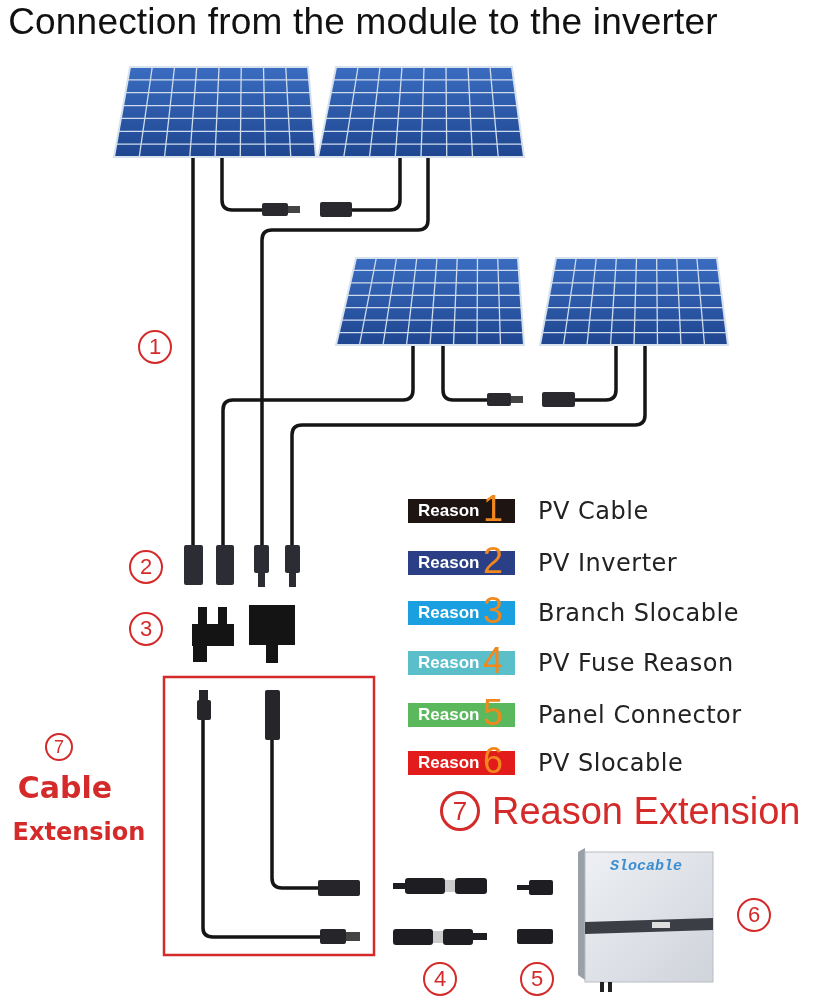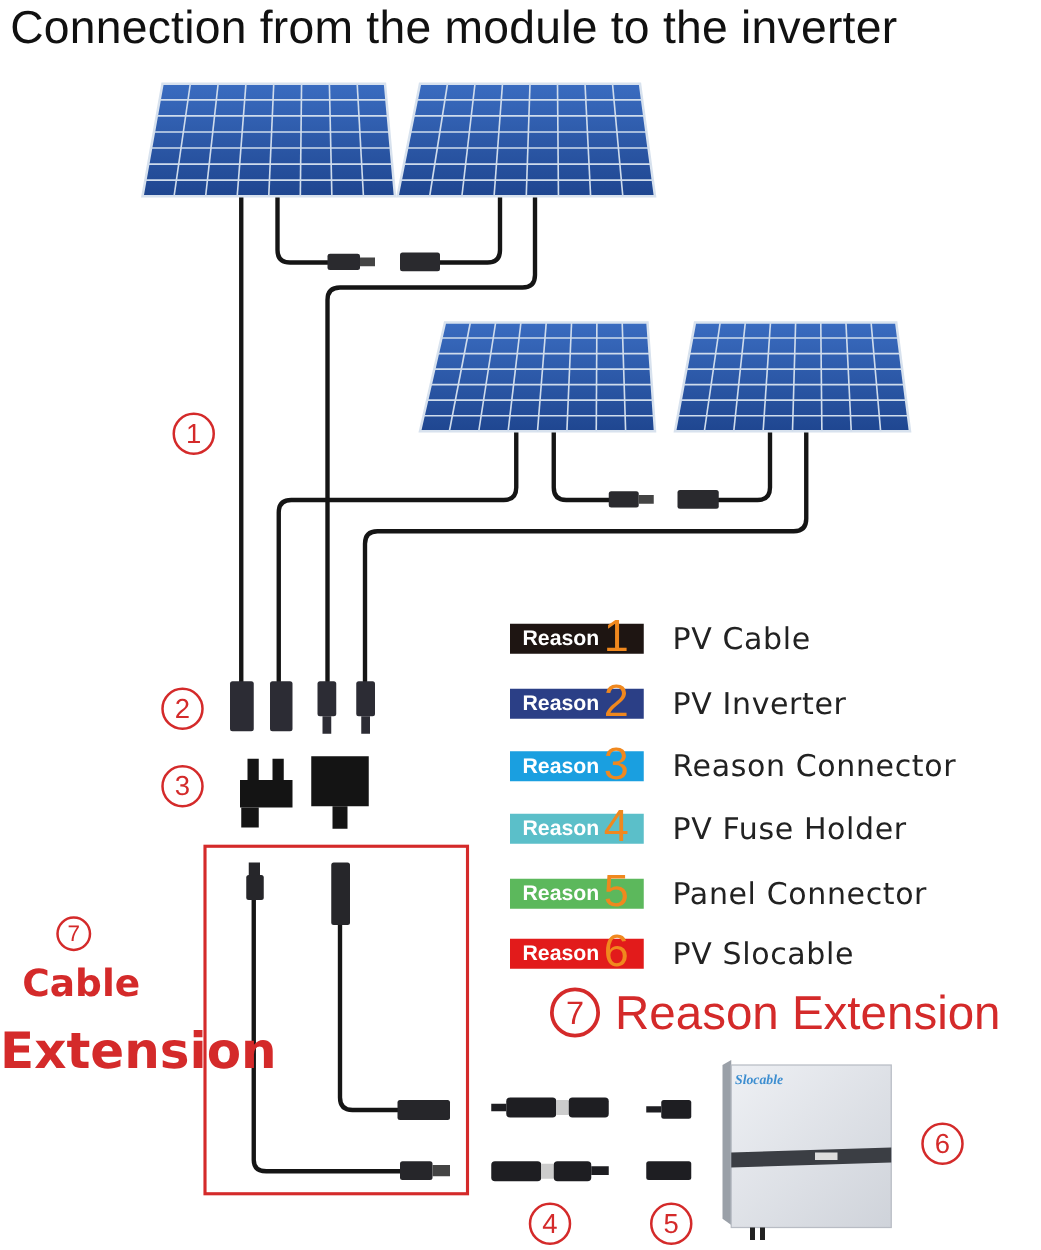--- a/index.html
+++ b/index.html
@@ -8,21 +8,21 @@
   svg#diagram { position:absolute; left:0; top:0; }
   .marker { position:absolute; width:30px; height:30px; border:2.5px solid #d42a2a; border-radius:50%; color:#d42a2a; font-family:"Liberation Sans", sans-serif; font-size:22px; line-height:30px; text-align:center; box-sizing:content-box; }
   .legend-row { position:absolute; left:408px; height:34px; }
   .badge { position:absolute; left:0; top:4px; width:107px; height:24px; }
   .badge-word { position:absolute; left:10px; top:2px; font-family:"Liberation Sans", sans-serif; font-weight:bold; font-size:17px; color:#fff; }
   .badge-num { position:absolute; left:75px; top:-10px; font-family:"Liberation Sans", sans-serif; font-size:36px; color:#f0881e; line-height:40px; }
   .legend-label { position:absolute; left:130px; top:2px; font-family:"DejaVu Sans", sans-serif; font-size:24px; color:#222; white-space:nowrap; letter-spacing:0.5px; }
   .side-label { position:absolute; color:#d42a2a; font-family:"DejaVu Sans", sans-serif; font-weight:bold; text-align:center; }
   .ext-heading { position:absolute; left:440px; top:790px; color:#d42a2a; font-family:"Liberation Sans", sans-serif; font-size:38px; white-space:nowrap; }
   .ext-heading .circ { display:inline-block; width:34px; height:34px; border:3px solid #d42a2a; border-radius:50%; font-size:26px; line-height:34px; text-align:center; vertical-align:middle; margin-right:12px; position:relative; top:-3px;}
-  .brand { position:absolute; left:588px; top:858px; font-family:Liberation Serif, serif; font-style:italic; font-weight:bold; font-size:11px; color:#3d8ed0; }
+  .brand { position:absolute; left:610px; top:858px; font-family:Liberation Mono, monospace; font-style:italic; font-weight:bold; font-size:15px; color:#3d8ed0; }
 </style>
 </head>
 <body>
 
 <div class="title">Connection from the module to the inverter</div>
 
 <svg id="diagram" width="833" height="1000">
   <defs>
     <linearGradient id="panelGrad" x1="0" y1="0" x2="0" y2="1">
       <stop offset="0" stop-color="#3a6cc0"></stop>
@@ -190,21 +190,21 @@
 
 <div class="marker" style="left:138px; top:330px;">1</div>
 <div class="marker" style="left:129px; top:550px;">2</div>
 <div class="marker" style="left:129px; top:612px;">3</div>
 <div class="marker" style="left:423px; top:962px;">4</div>
 <div class="marker" style="left:520px; top:962px;">5</div>
 <div class="marker" style="left:737px; top:898px;">6</div>
 
 <div class="marker" style="left:45px; top:733px; width:24px; height:24px; line-height:24px; font-size:18px;">7</div>
 <div class="side-label" style="left: 0px; top: 770px; width: 130px; font-size: 30px; color: rgb(212, 42, 42);">Cable</div>
-<div class="side-label" style="left: 0px; top: 818px; width: 158px; font-size: 40px; color: rgb(212, 42, 42);">Extension</div>
+<div class="side-label" style="left: 0px; top: 818px; width: 158px; font-size: 24px; color: rgb(212, 42, 42);">Extension</div>
 
 <div class="ext-heading" style="color: rgb(212, 42, 42);">
   <span class="circ">7</span><span>Reason Extension</span>
 </div>
 
 <div id="legend">
   <div class="legend-row" style="top:495px;">
     <div class="badge" style="background: rgb(30, 21, 18);">
         <span class="badge-word">Reason</span>
         <span class="badge-num">1</span>
@@ -216,28 +216,28 @@
         <span class="badge-word">Reason</span>
         <span class="badge-num">2</span>
       </div>
     <span class="legend-label">PV Inverter</span>
   </div>
   <div class="legend-row" style="top:597px;">
     <div class="badge" style="background: rgb(26, 159, 224);">
         <span class="badge-word">Reason</span>
         <span class="badge-num">3</span>
       </div>
-    <span class="legend-label">Reason Connector</span>
+    <span class="legend-label">Branch Slocable</span>
   </div>
   <div class="legend-row" style="top:647px;">
     <div class="badge" style="background: rgb(91, 191, 201);">
         <span class="badge-word">Reason</span>
         <span class="badge-num">4</span>
       </div>
-    <span class="legend-label">PV Fuse Holder</span>
+    <span class="legend-label">PV Fuse Reason</span>
   </div>
   <div class="legend-row" style="top:699px;">
     <div class="badge" style="background: rgb(92, 184, 92);">
         <span class="badge-word">Reason</span>
         <span class="badge-num">5</span>
       </div>
     <span class="legend-label">Panel Connector</span>
   </div>
   <div class="legend-row" style="top:747px;">
     <div class="badge" style="background: rgb(226, 27, 27);">

